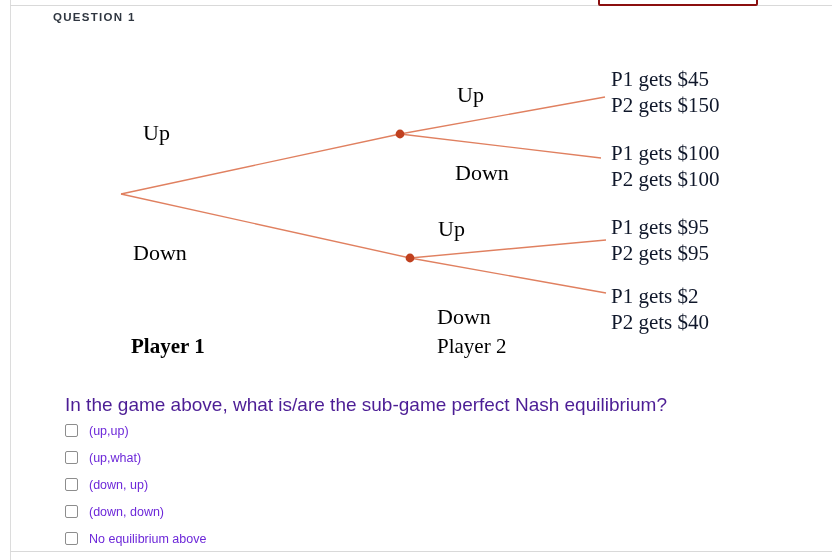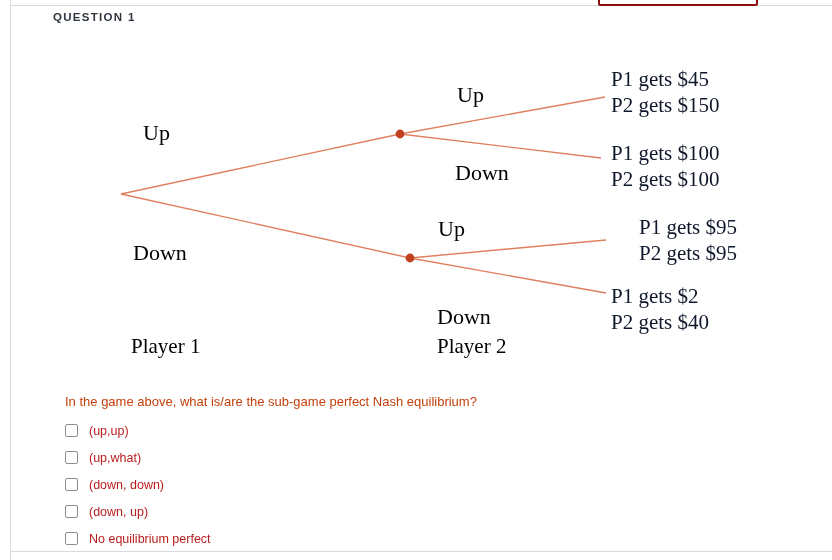--- a/index.html
+++ b/index.html
@@ -96,22 +96,22 @@
     color: #0f172a;
     white-space: nowrap;
     line-height: 26px;
   }
 
   
   .question-prompt {
     position: absolute;
     left: 65px;
     top: 394px;
-    font-size: 13px;
-    color: #c2410c;
+    font-size: 19px;
+    color: #4c1d95;
     white-space: nowrap;
   }
   .options {
     position: absolute;
     left: 65px;
     top: 417px;
     width: 420px;
   }
   .option-row {
     display: flex;
@@ -124,21 +124,21 @@
     border: 1px solid #8d8d8d;
     border-radius: 2px;
     background: #ffffff;
     box-sizing: border-box;
     flex: 0 0 auto;
     cursor: pointer;
   }
   .option-label {
     margin-left: 11px;
     font-size: 12.5px;
-    color: #b91c1c;
+    color: #6d28d9;
     white-space: nowrap;
     cursor: pointer;
   }
 </style>
 </head>
 <body>
 
 <div class="page-left-border"></div>
 <div class="rule-top"></div>
 <div class="top-red-box"></div>
@@ -163,32 +163,32 @@
 
   <div class="tree-label lbl-branch" style="left:143px; top:120px;">Up</div>
   <div class="tree-label lbl-branch" style="left:133px; top:240px;">Down</div>
 
   <div class="tree-label lbl-branch" style="left:457px; top:82px;">Up</div>
   <div class="tree-label lbl-branch" style="left:455px; top:160px;">Down</div>
 
   <div class="tree-label lbl-branch" style="left:438px; top:216px;">Up</div>
   <div class="tree-label lbl-branch" style="left:437px; top:304px;">Down</div>
 
-  <div class="tree-label lbl-player" style="left:131px; top:334px;">Player 1</div>
+  <div class="tree-label lbl-player" style="left:131px; top:334px;font-weight:bold;">Player 1</div>
   <div class="tree-label lbl-player" style="left:437px; top:334px;font-family:Liberation Serif, serif;">Player 2</div>
 
   <div class="payoff" style="left:611px; top:66px;">
     <div>P1 gets $45</div>
     <div>P2 gets $150</div>
   </div>
   <div class="payoff" style="left:611px; top:140px;text-align:right;">
     <div>P1 gets $100</div>
     <div>P2 gets $100</div>
   </div>
-  <div class="payoff" style="left:611px; top:214px;margin-left:28px;">
+  <div class="payoff" style="left:611px; top:214px;">
     <div>P1 gets $95</div>
     <div>P2 gets $95</div>
   </div>
   <div class="payoff" style="left:611px; top:283px;">
     <div>P1 gets $2</div>
     <div>P2 gets $40</div>
   </div>
 </div>
 
 <div class="question-prompt">In the game above, what is/are the sub-game perfect Nash equilibrium?</div>
@@ -197,25 +197,25 @@
   <div class="option-row">
     <div class="checkbox"></div>
     <div class="option-label">(up,up)</div>
   </div>
   <div class="option-row">
     <div class="checkbox"></div>
     <div class="option-label">(up,what)</div>
   </div>
   <div class="option-row">
     <div class="checkbox"></div>
+    <div class="option-label">(down, up)</div>
+  </div>
+  <div class="option-row">
+    <div class="checkbox"></div>
     <div class="option-label">(down, down)</div>
   </div>
   <div class="option-row">
     <div class="checkbox"></div>
-    <div class="option-label">(down, up)</div>
-  </div>
-  <div class="option-row">
-    <div class="checkbox"></div>
-    <div class="option-label">No equilibrium perfect</div>
+    <div class="option-label">No equilibrium above</div>
   </div>
 </div>
 
 <div class="rule-bottom"></div>
 
 </body></html>

